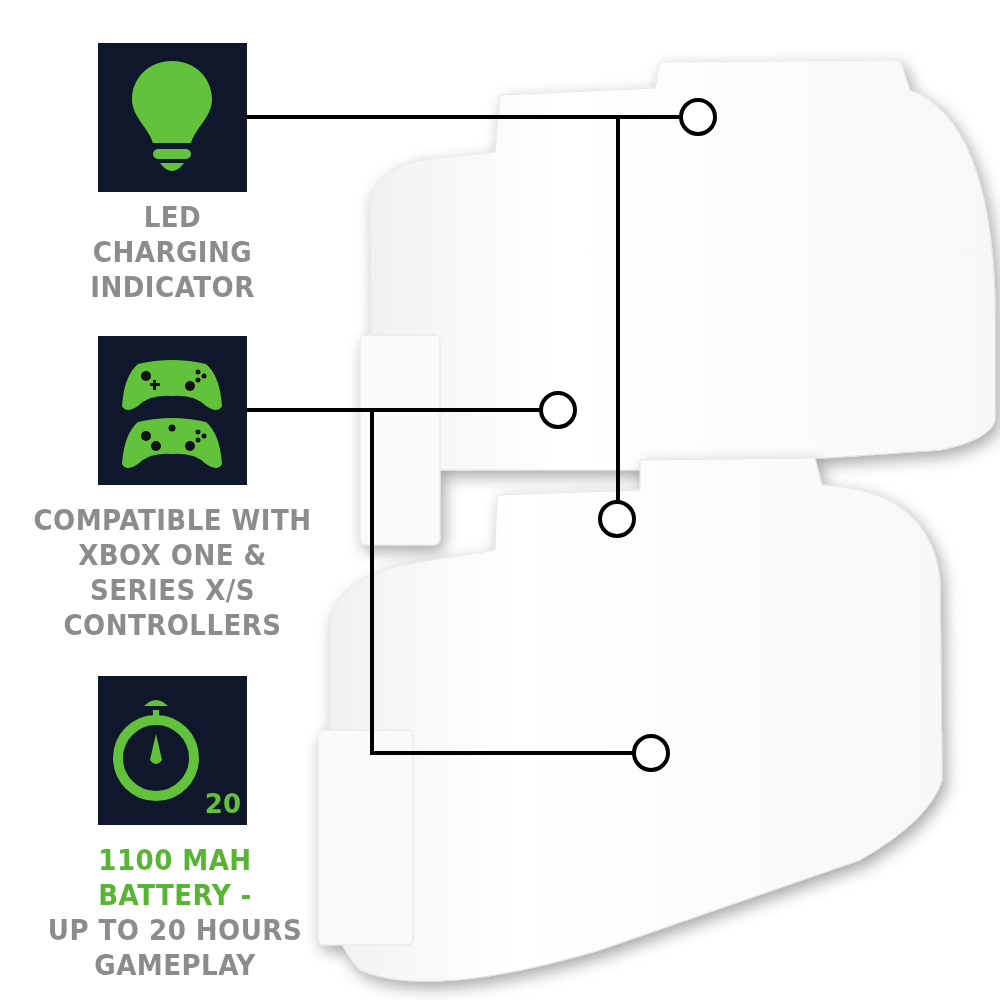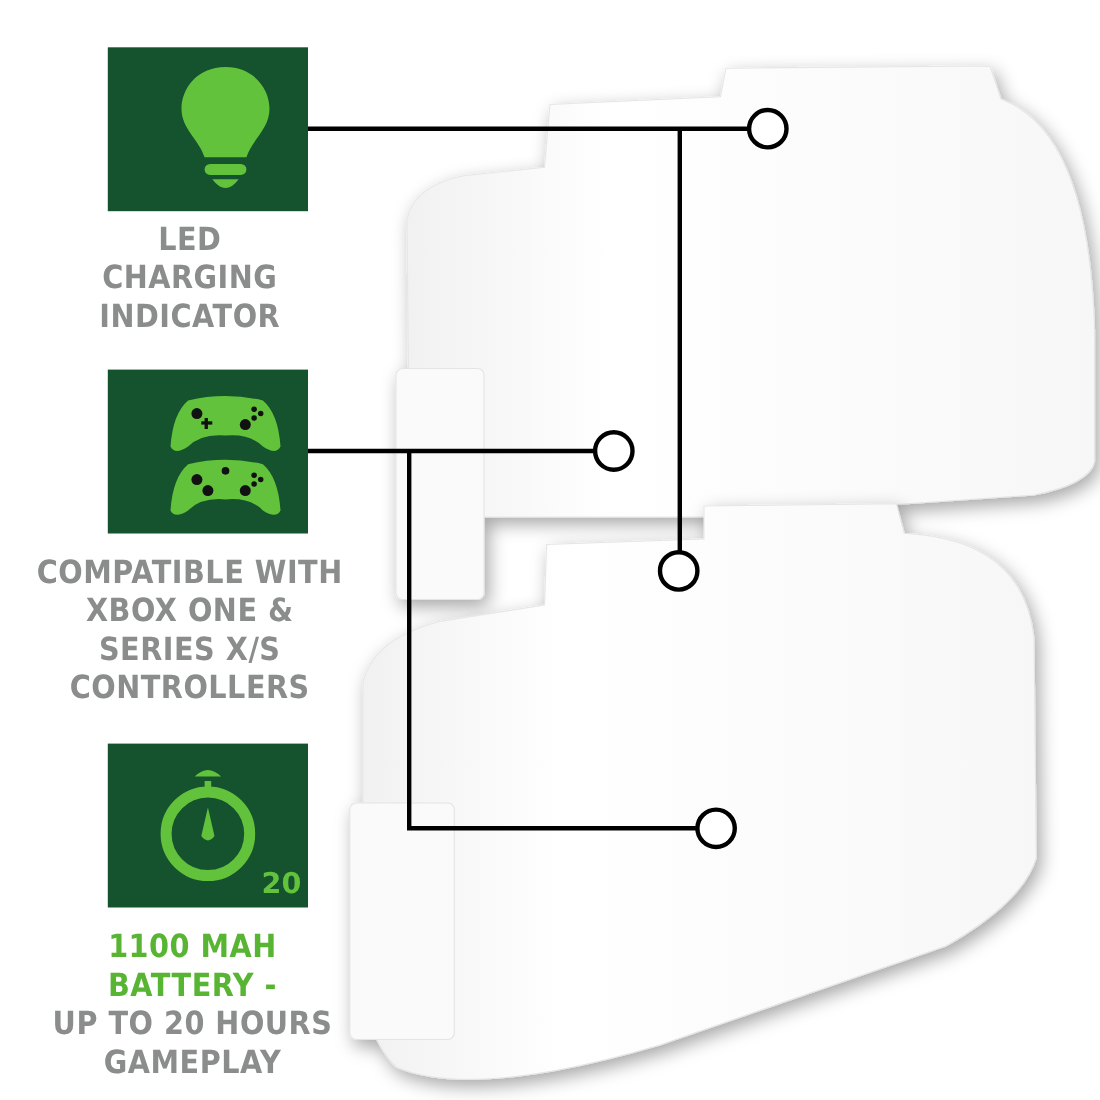--- a/index.html
+++ b/index.html
@@ -1,17 +1,17 @@
 <!DOCTYPE html>
 <html><head>
 <meta charset="utf-8">
 <style>
   html, body { margin:0; padding:0; }
   body { width:1000px; height:1000px; background:#ffffff; position:relative; overflow:hidden; font-family:"DejaVu Sans", sans-serif; }
-  .icon-box { position:absolute; left:98px; width:149px; height:149px; background:#14532d;padding-left:33px; }
+  .icon-box { position:absolute; left:98px; width:149px; height:149px; background:#0f172a; }
   .caption { position:absolute; text-align:center; font-weight:bold; color:#8a8d8c; font-size:29px; line-height:35px; letter-spacing:0.5px; transform:scaleX(0.9); transform-origin:center top; }
   .caption .green { color:#58b533; }
   svg.overlay { position:absolute; left:0; top:0; }
   .n20 { position:absolute; right:6px; bottom:6px; color:#63c23b; font-weight:bold; font-size:26px; }
 </style>
 </head>
 <body>
 
 <svg class="overlay" width="1000" height="1000" viewBox="0 0 1000 1000">
   <defs>

